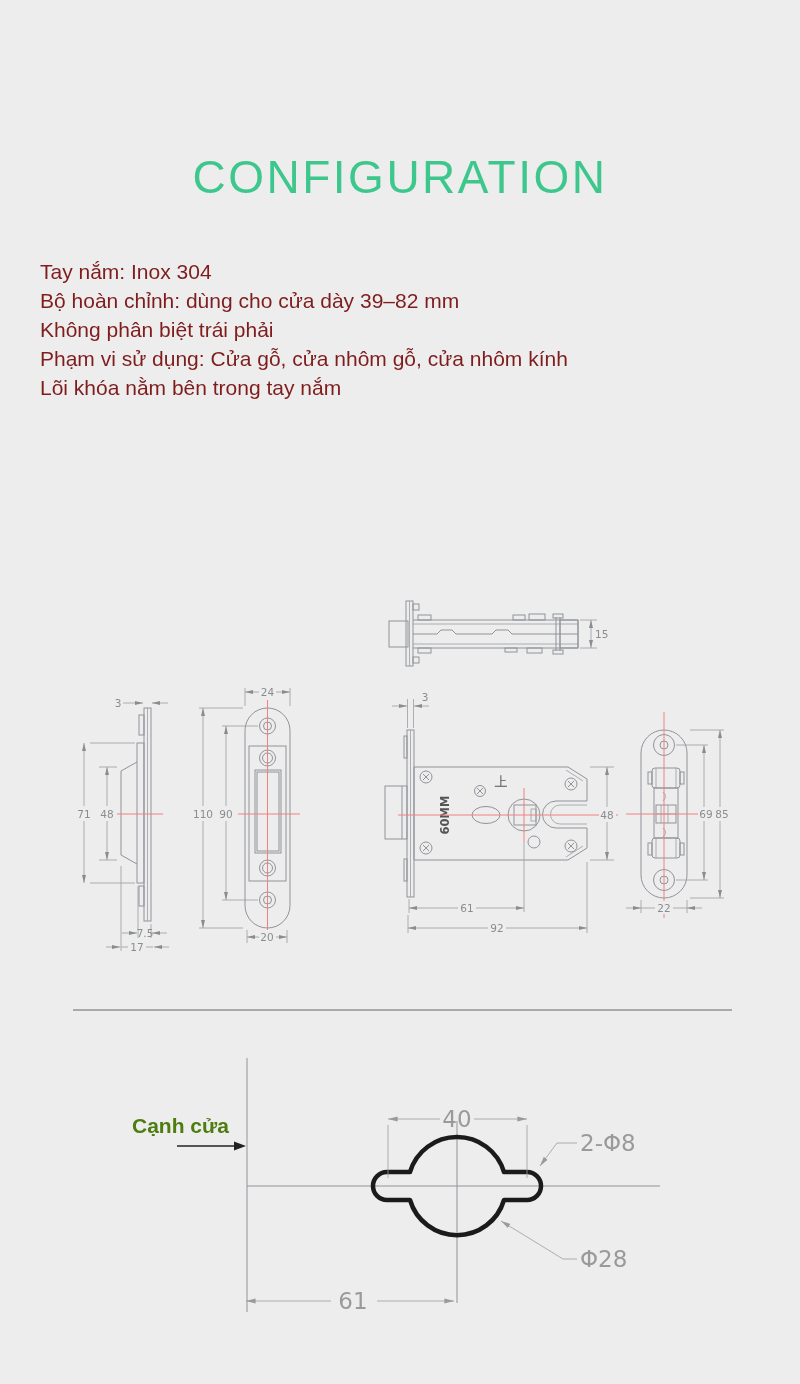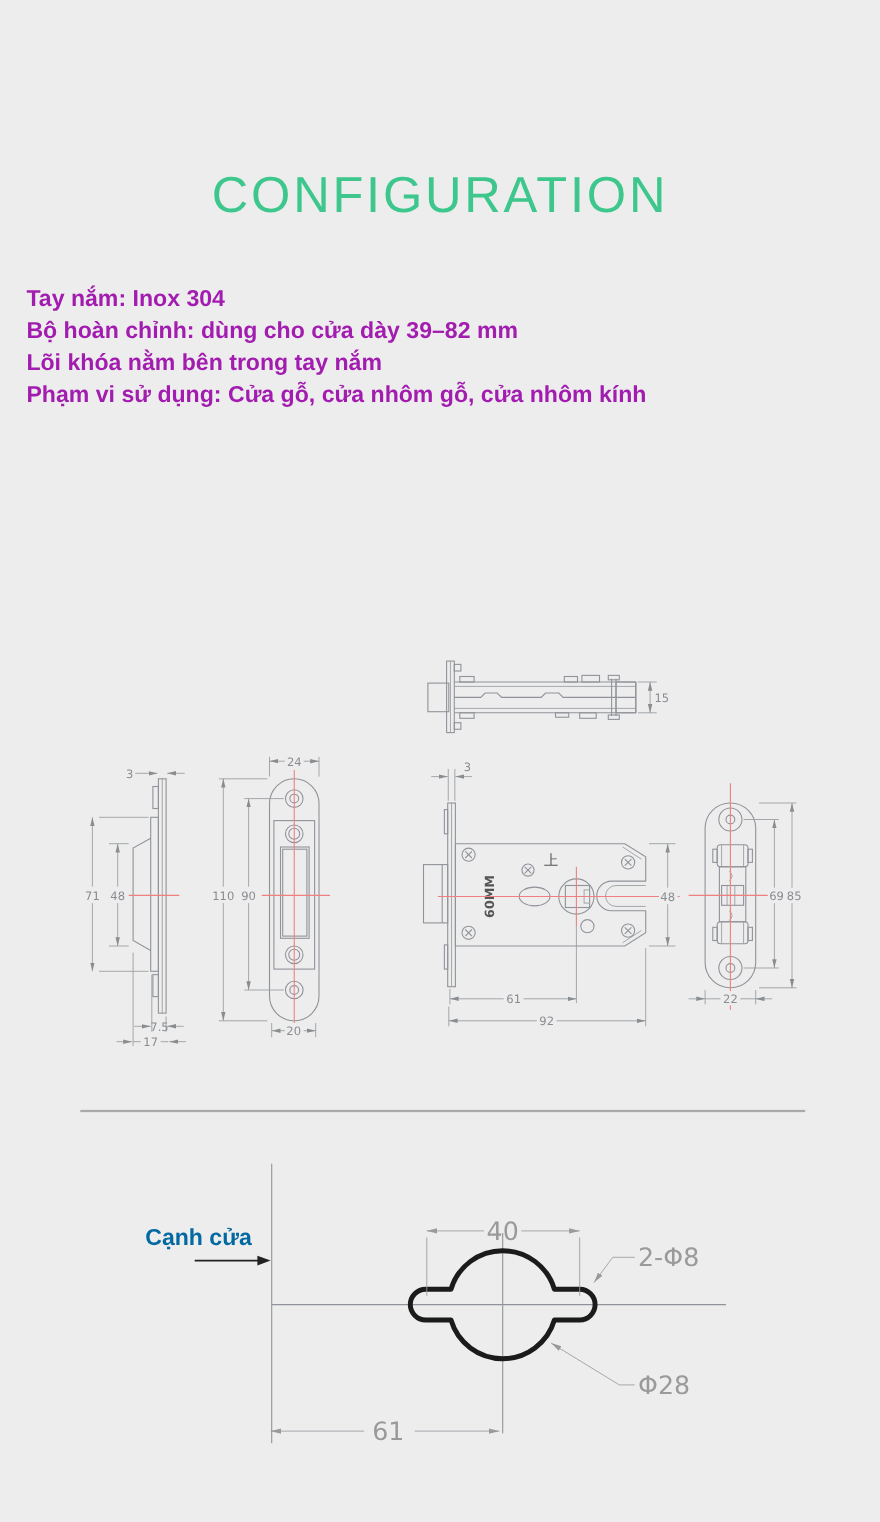--- a/index.html
+++ b/index.html
@@ -9,52 +9,53 @@
     font-family:"Liberation Sans", sans-serif;
     overflow:hidden;
   }
   .title{
     position:absolute;left:0;top:150px;width:800px;
     text-align:center;
     font-size:46px;font-weight:400;letter-spacing:2.5px;
     color:#3EC78D;
   }
   .specs{
-    position:absolute;left:24px;top:257px;width:700px;
-    font-size:21px;font-weight:700;color:#a21caf;line-height:29px;
+    position:absolute;left:40px;top:257px;width:700px;
+    font-size:21px;font-weight:400;color:#7f1d1d;line-height:29px;
     white-space:nowrap;
   }
   .divider{
     position:absolute;left:73px;top:1009px;width:659px;height:2px;
     background:#A9A9A9;
   }
   .edge-label{
     position:absolute;left:132px;top:1114px;
-    font-size:21px;font-weight:700;color:#0369a1;
+    font-size:21px;font-weight:700;color:#4d7c0f;
   }
   svg{position:absolute;left:0;}
   .ln{stroke:#909399;fill:none;stroke-width:1;}
   .lt{stroke:#9A9DA0;fill:none;stroke-width:0.8;}
   .red{stroke:#F08080;fill:none;stroke-width:1;}
   .blk{stroke:#1B1B1B;fill:none;stroke-width:4.5;stroke-linejoin:round;}
   .dimt{fill:#8A8D90;font-family:"DejaVu Sans",sans-serif;font-size:10.5px;}
   .dimb{fill:#9A9A9A;font-family:"DejaVu Sans",sans-serif;font-size:23px;}
   .bgr{fill:#EDEDEE;stroke:none;}
   .cad{fill:#555;font-family:"DejaVu Sans",sans-serif;}
 </style>
 </head>
 <body>
 
 <div class="title">CONFIGURATION</div>
 
 <div class="specs">
   <div>Tay nắm: Inox 304</div>
   <div>Bộ hoàn chỉnh: dùng cho cửa dày 39–82 mm</div>
+  <div>Không phân biệt trái phải</div>
+  <div>Phạm vi sử dụng: Cửa gỗ, cửa nhôm gỗ, cửa nhôm kính</div>
   <div>Lõi khóa nằm bên trong tay nắm</div>
-  <div>Phạm vi sử dụng: Cửa gỗ, cửa nhôm gỗ, cửa nhôm kính</div>
 </div>
 
 <svg style="top:580px" width="800" height="400" viewBox="0 580 800 400">
   <defs>
     <marker id="ar" viewBox="0 0 12 8" refX="12" refY="4" markerWidth="10" markerHeight="7" orient="auto-start-reverse">
       <path d="M0,1 L12,4 L0,7 z" fill="#8A8D90"></path>
     </marker>
   </defs>
 
   <g>

